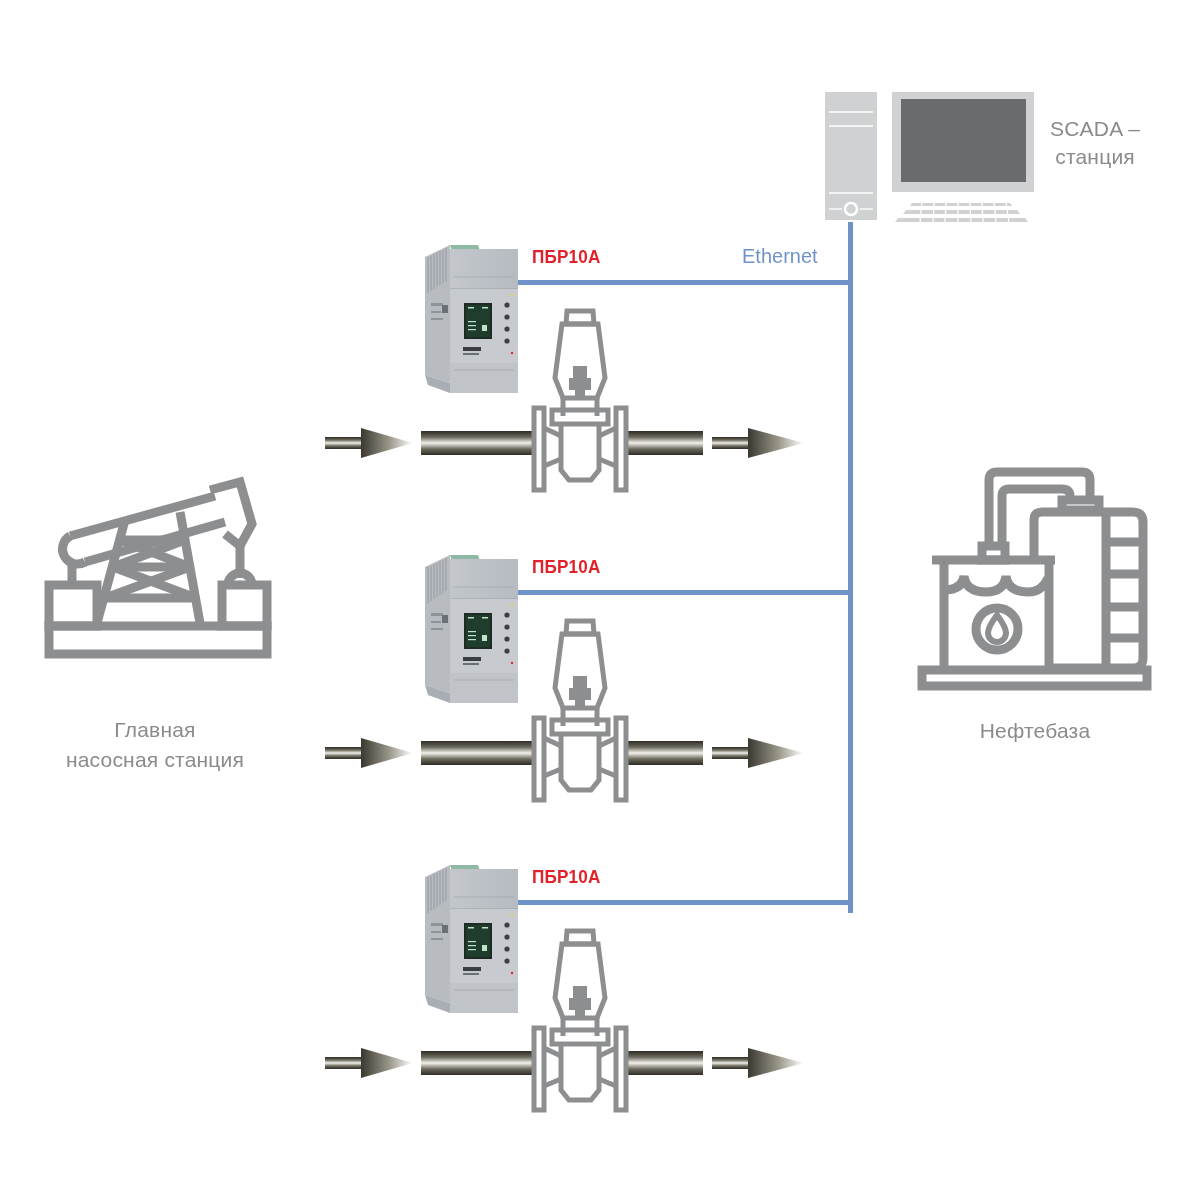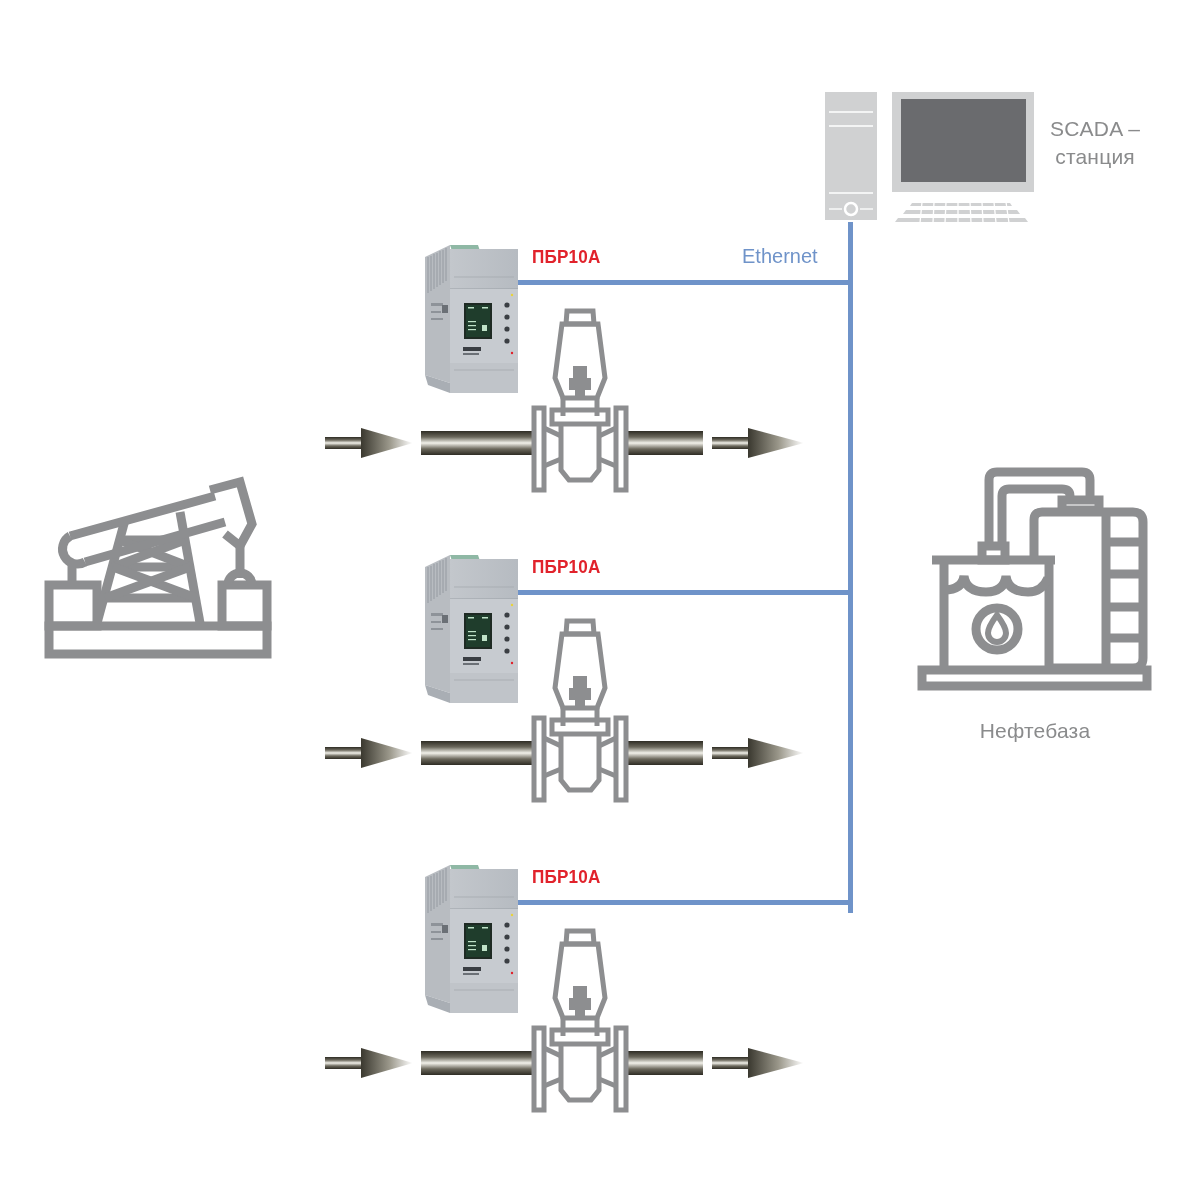--- a/index.html
+++ b/index.html
@@ -95,20 +95,22 @@
     <path d="M 30 68 L 175 28 M 45 94 L 185 54"></path>
     <path d="M 30 68 A 13 13 0 0 0 45 94"></path>
     <line x1="32" y1="96" x2="32" y2="117"></line>
 
     <path d="M 170 22 L 200 14 L 212 56 L 200 78 L 185 66"></path>
     <line x1="200" y1="78" x2="200" y2="110"></line>
     <path d="M 188 117 A 12 12 0 0 1 212 117"></path>
   </svg>
 </div>
 <div class="abs label-gray" style="left:30px;top:715px;width:250px;">
+  <div>Главная</div>
+  <div>насосная станция</div>
 </div>
 
 <div class="abs" style="left:915px;top:462px;width:240px;height:240px;">
   <svg width="240" height="230" viewBox="0 0 240 230" fill="none" stroke="#8d8e90" stroke-width="9">
     <rect x="7" y="211" width="225" height="16" transform="translate(0,-3)"></rect>
 
     <line x1="17" y1="98" x2="140" y2="98"></line>
     <line x1="29" y1="98" x2="29" y2="208"></line>
     <line x1="134" y1="98" x2="134" y2="208"></line>
     <path d="M 29 128 q 18 0 20 -14 q 2 16 22 16 q 18 0 20 -16 q 2 16 22 16 q 14 0 20 -14"></path>

